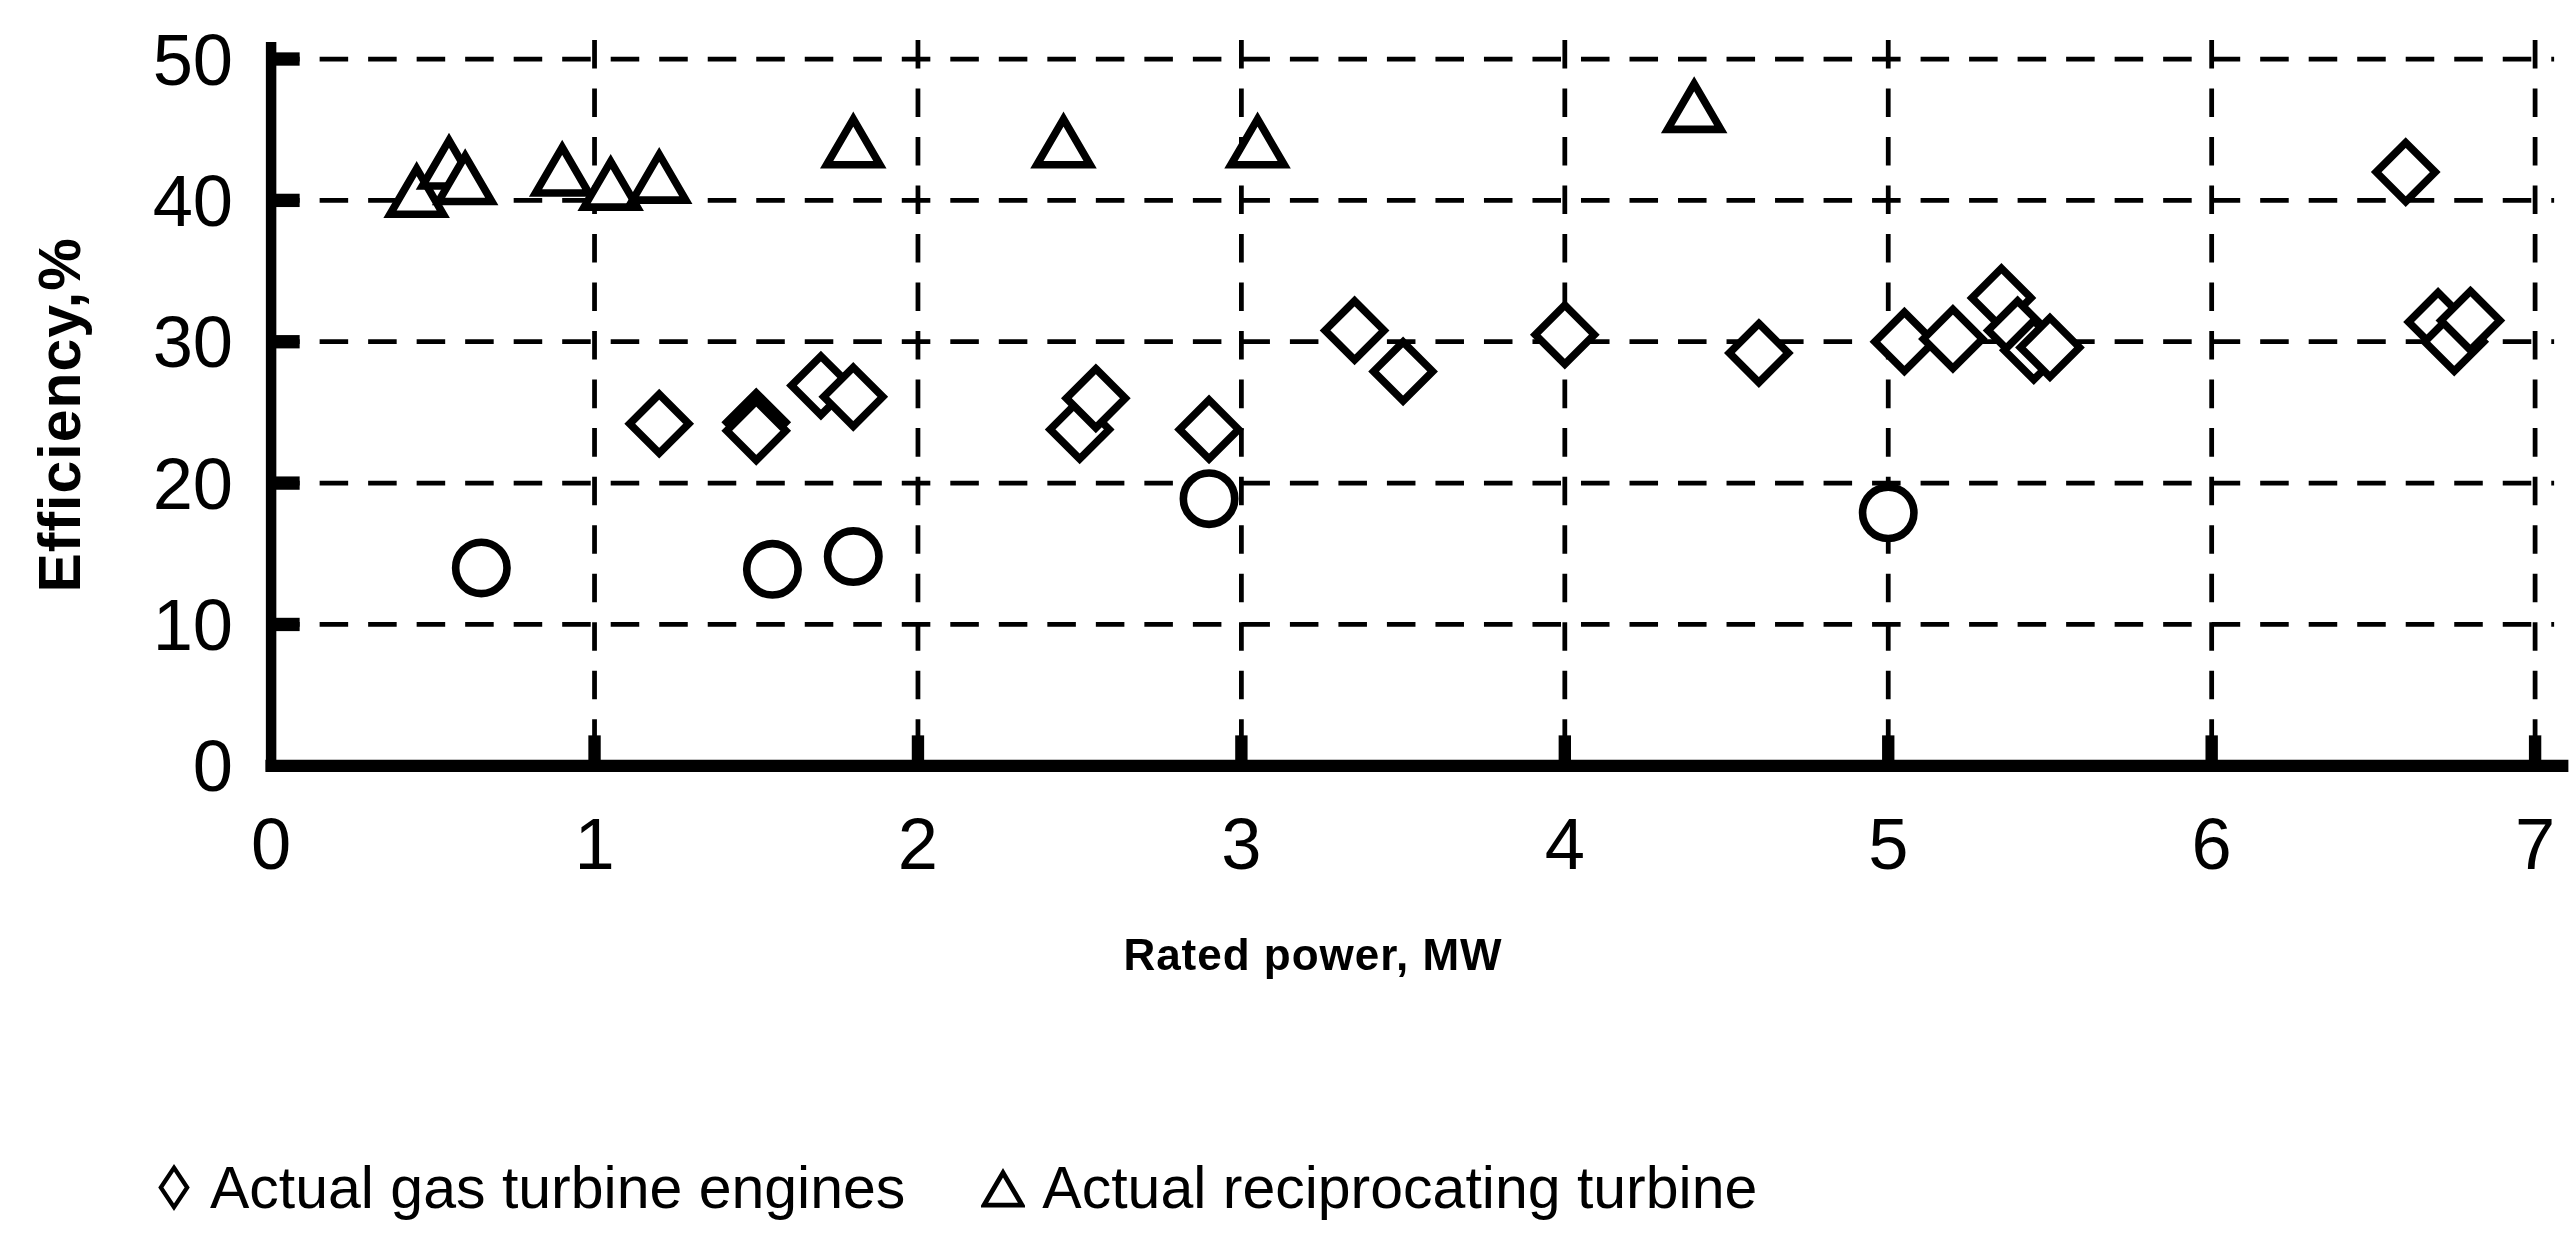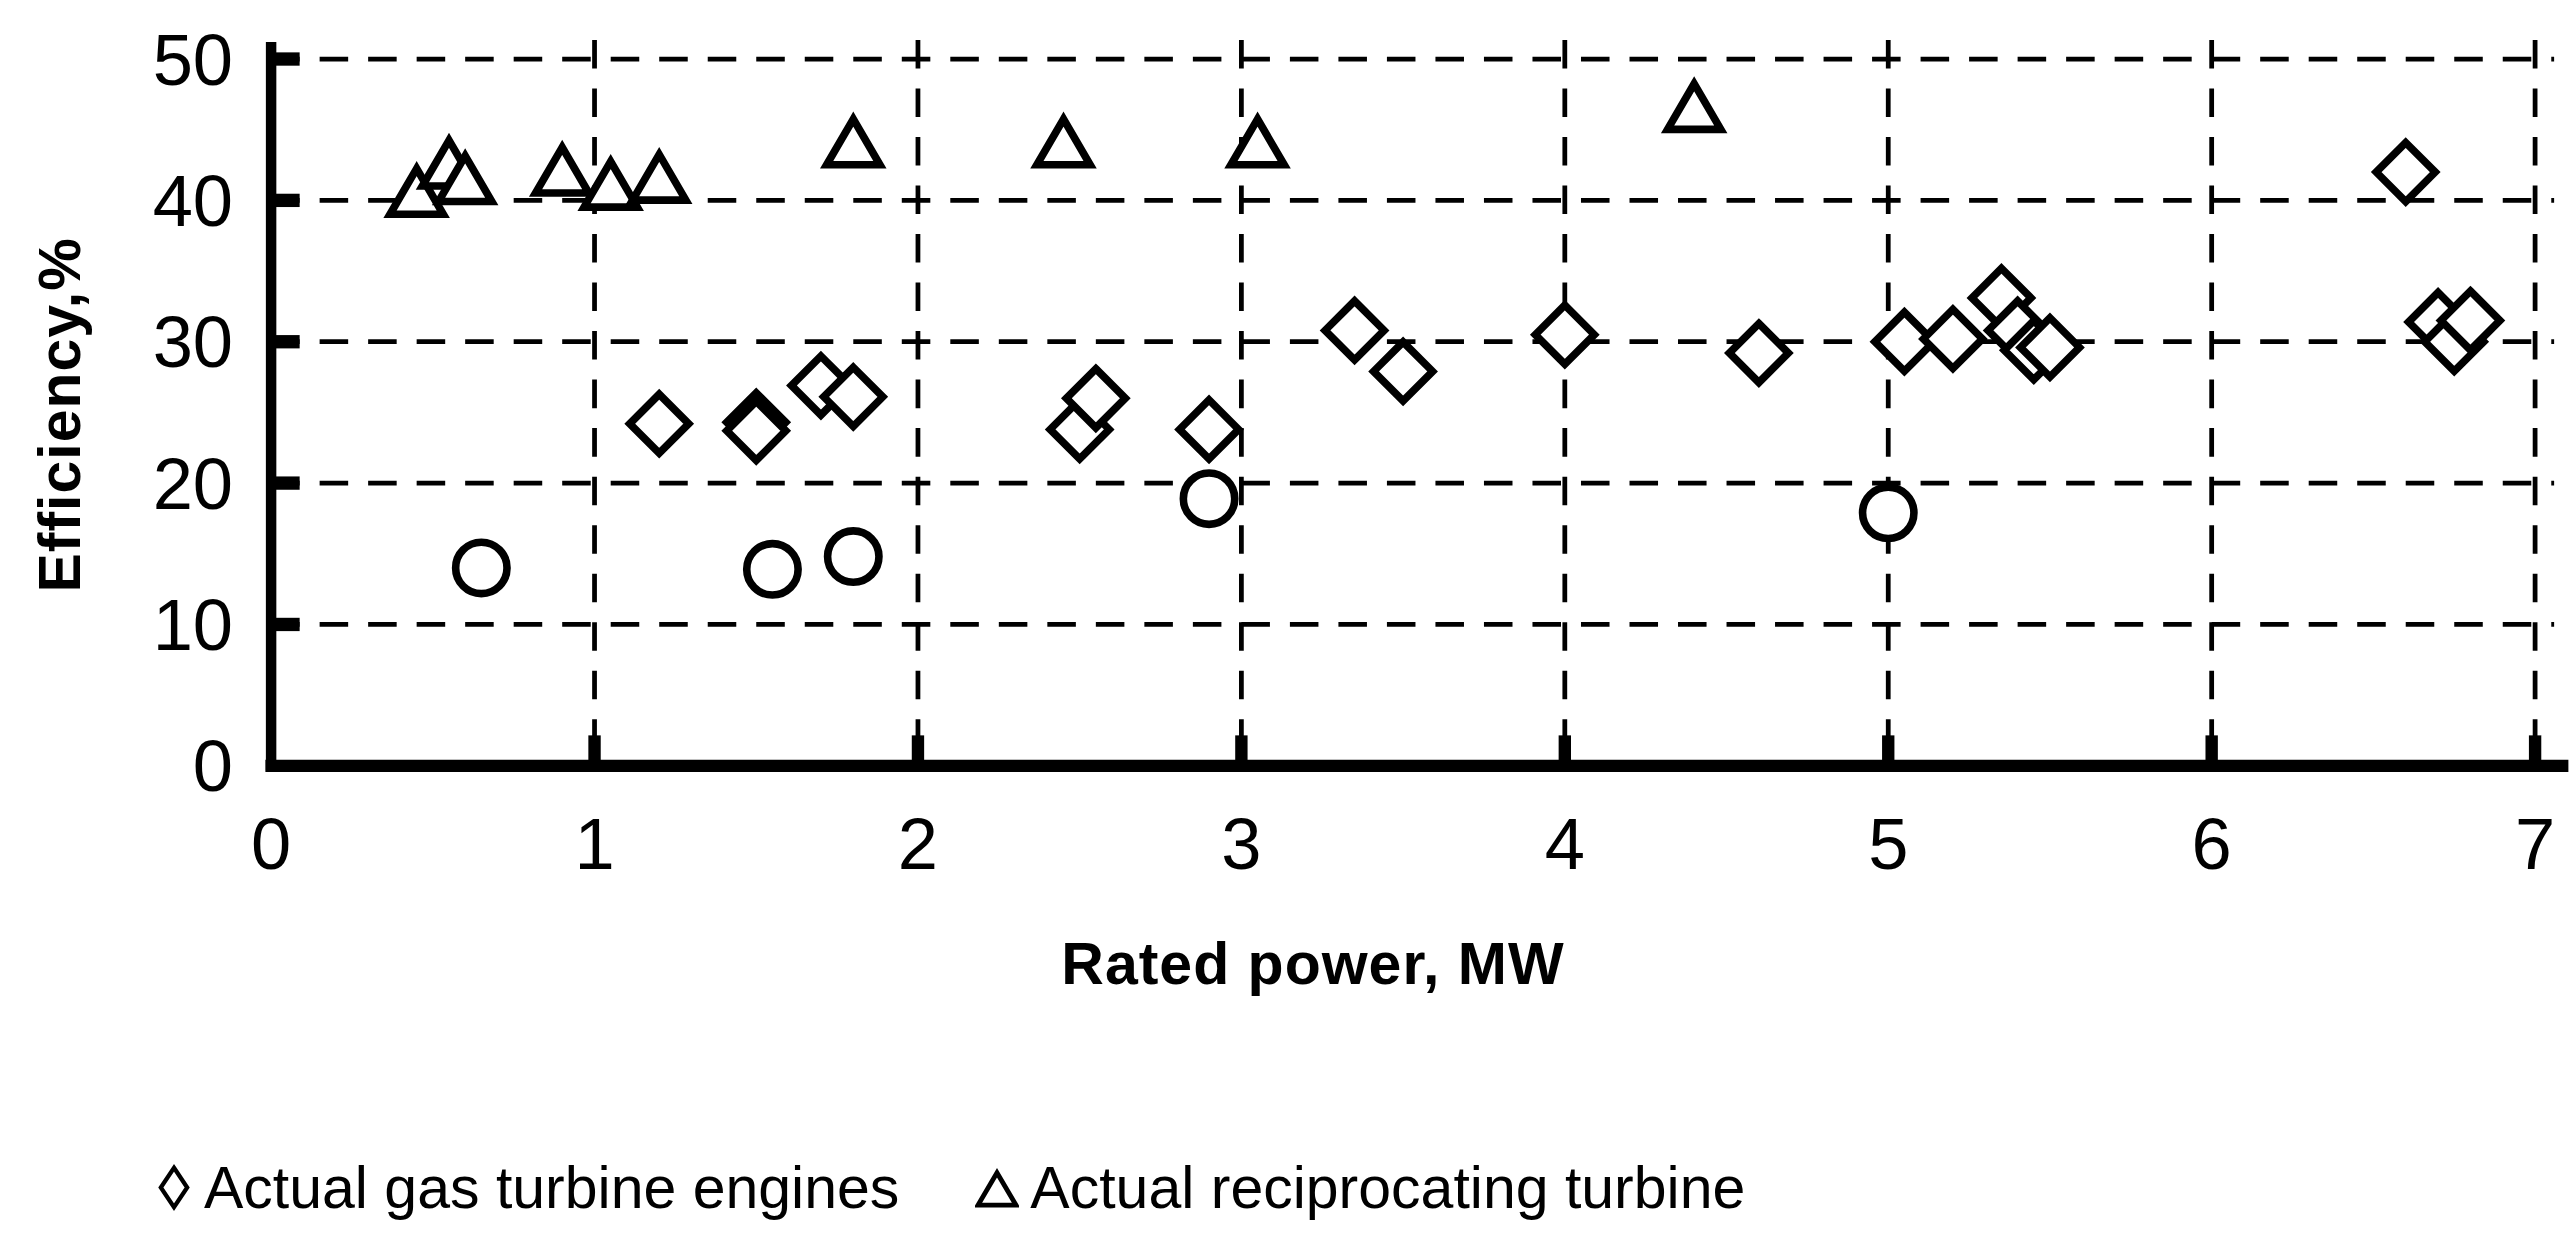--- a/index.html
+++ b/index.html
@@ -9,28 +9,28 @@
   }
   .figure{position:absolute;inset:0;background:#fff;}
   svg.chart{position:absolute;left:0;top:0;}
   .ylabel{
     position:absolute;left:-302px;top:381px;width:723px;text-align:center;
     transform:rotate(-90deg);transform-origin:center;
     font-size:59px;font-weight:bold;letter-spacing:1px;
   }
   .xlabel{
     position:absolute;left:647px;top:930px;width:1332px;text-align:center;
-    font-size:59px;font-weight:bold;letter-spacing:1px;
+    font-size:44px;font-weight:bold;letter-spacing:1px;
   }
   .legend{
     position:absolute;left:155px;top:1140px;height:95px;
     display:flex;flex-direction:row;align-items:center;gap:76px;
     font-size:59px;
   }
-  .legend-item{display:flex;align-items:center;gap:11px;white-space:nowrap;}
+  .legend-item{display:flex;align-items:center;gap:17px;white-space:nowrap;}
   .legend-item svg{display:block;}
 </style>
 </head>
 <body>
 
 <div class="figure">
 
   <svg class="chart" id="chart-svg" width="2576" height="1251" viewBox="0 0 2708 1315">
       <line x1="285" y1="656.4" x2="2685" y2="656.4" stroke="#000000" stroke-width="5" stroke-dasharray="30 21"></line>
       <line x1="285" y1="507.8" x2="2685" y2="507.8" stroke="#000000" stroke-width="5" stroke-dasharray="30 21"></line>

